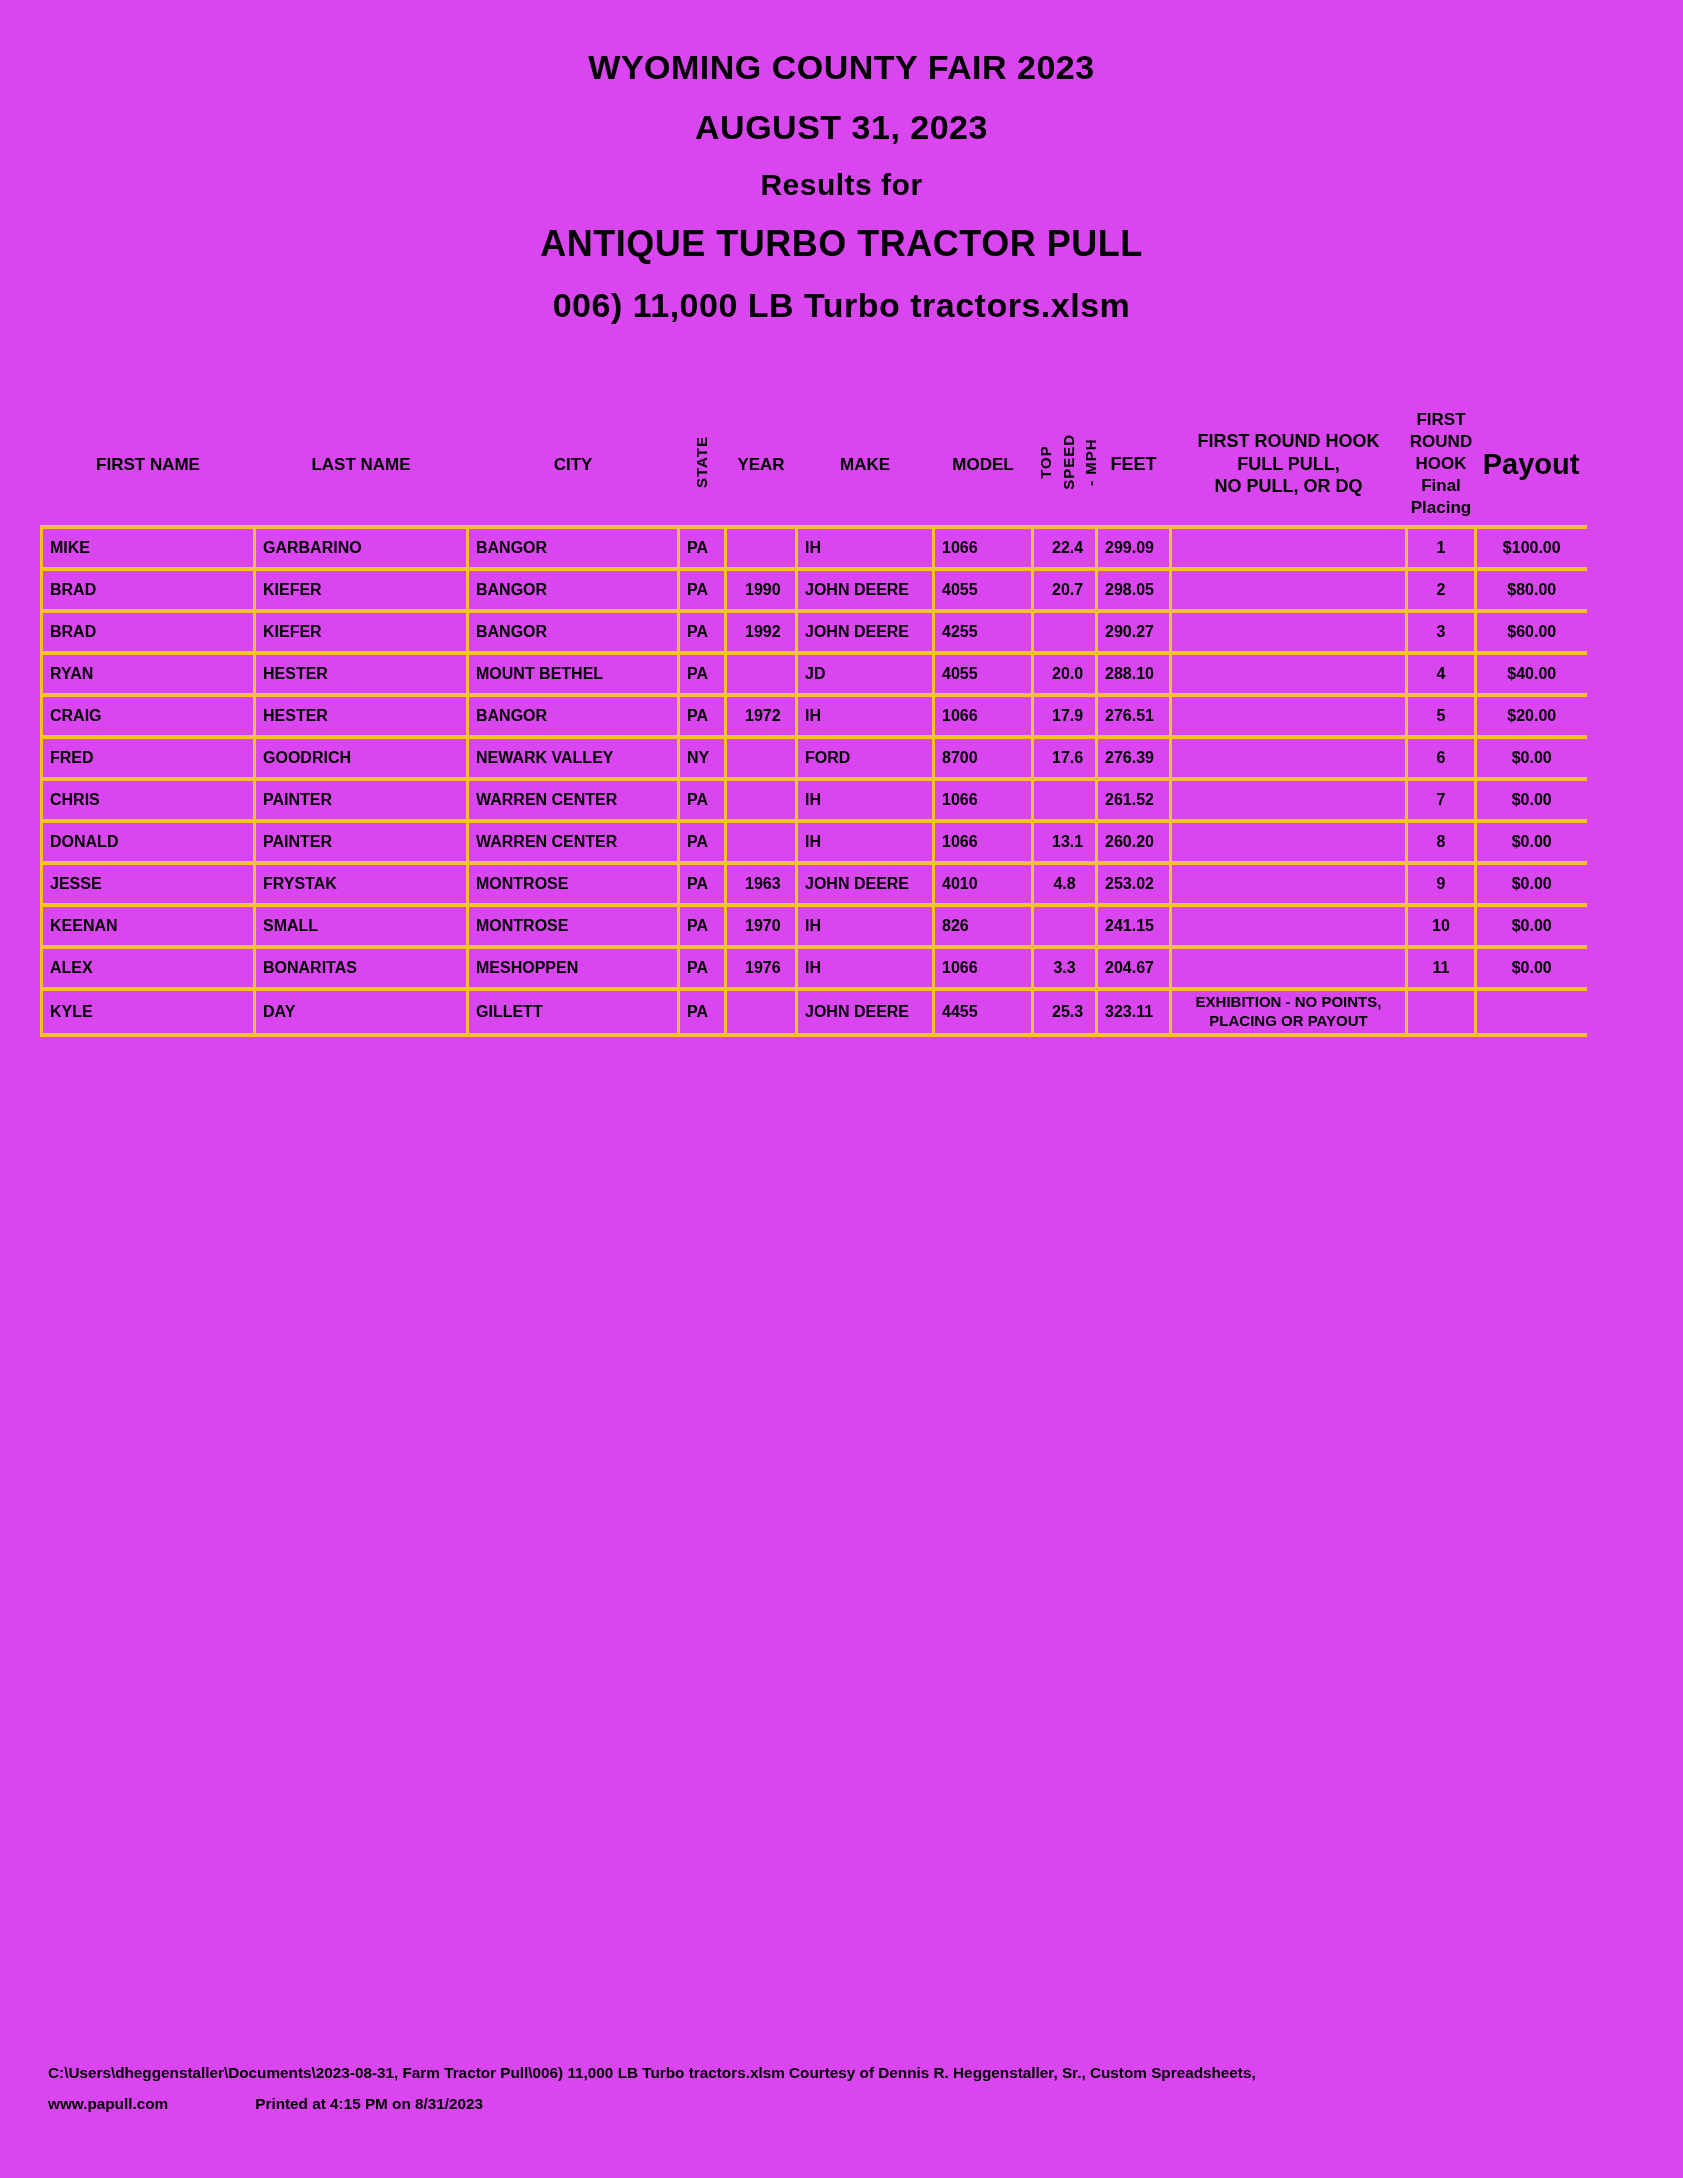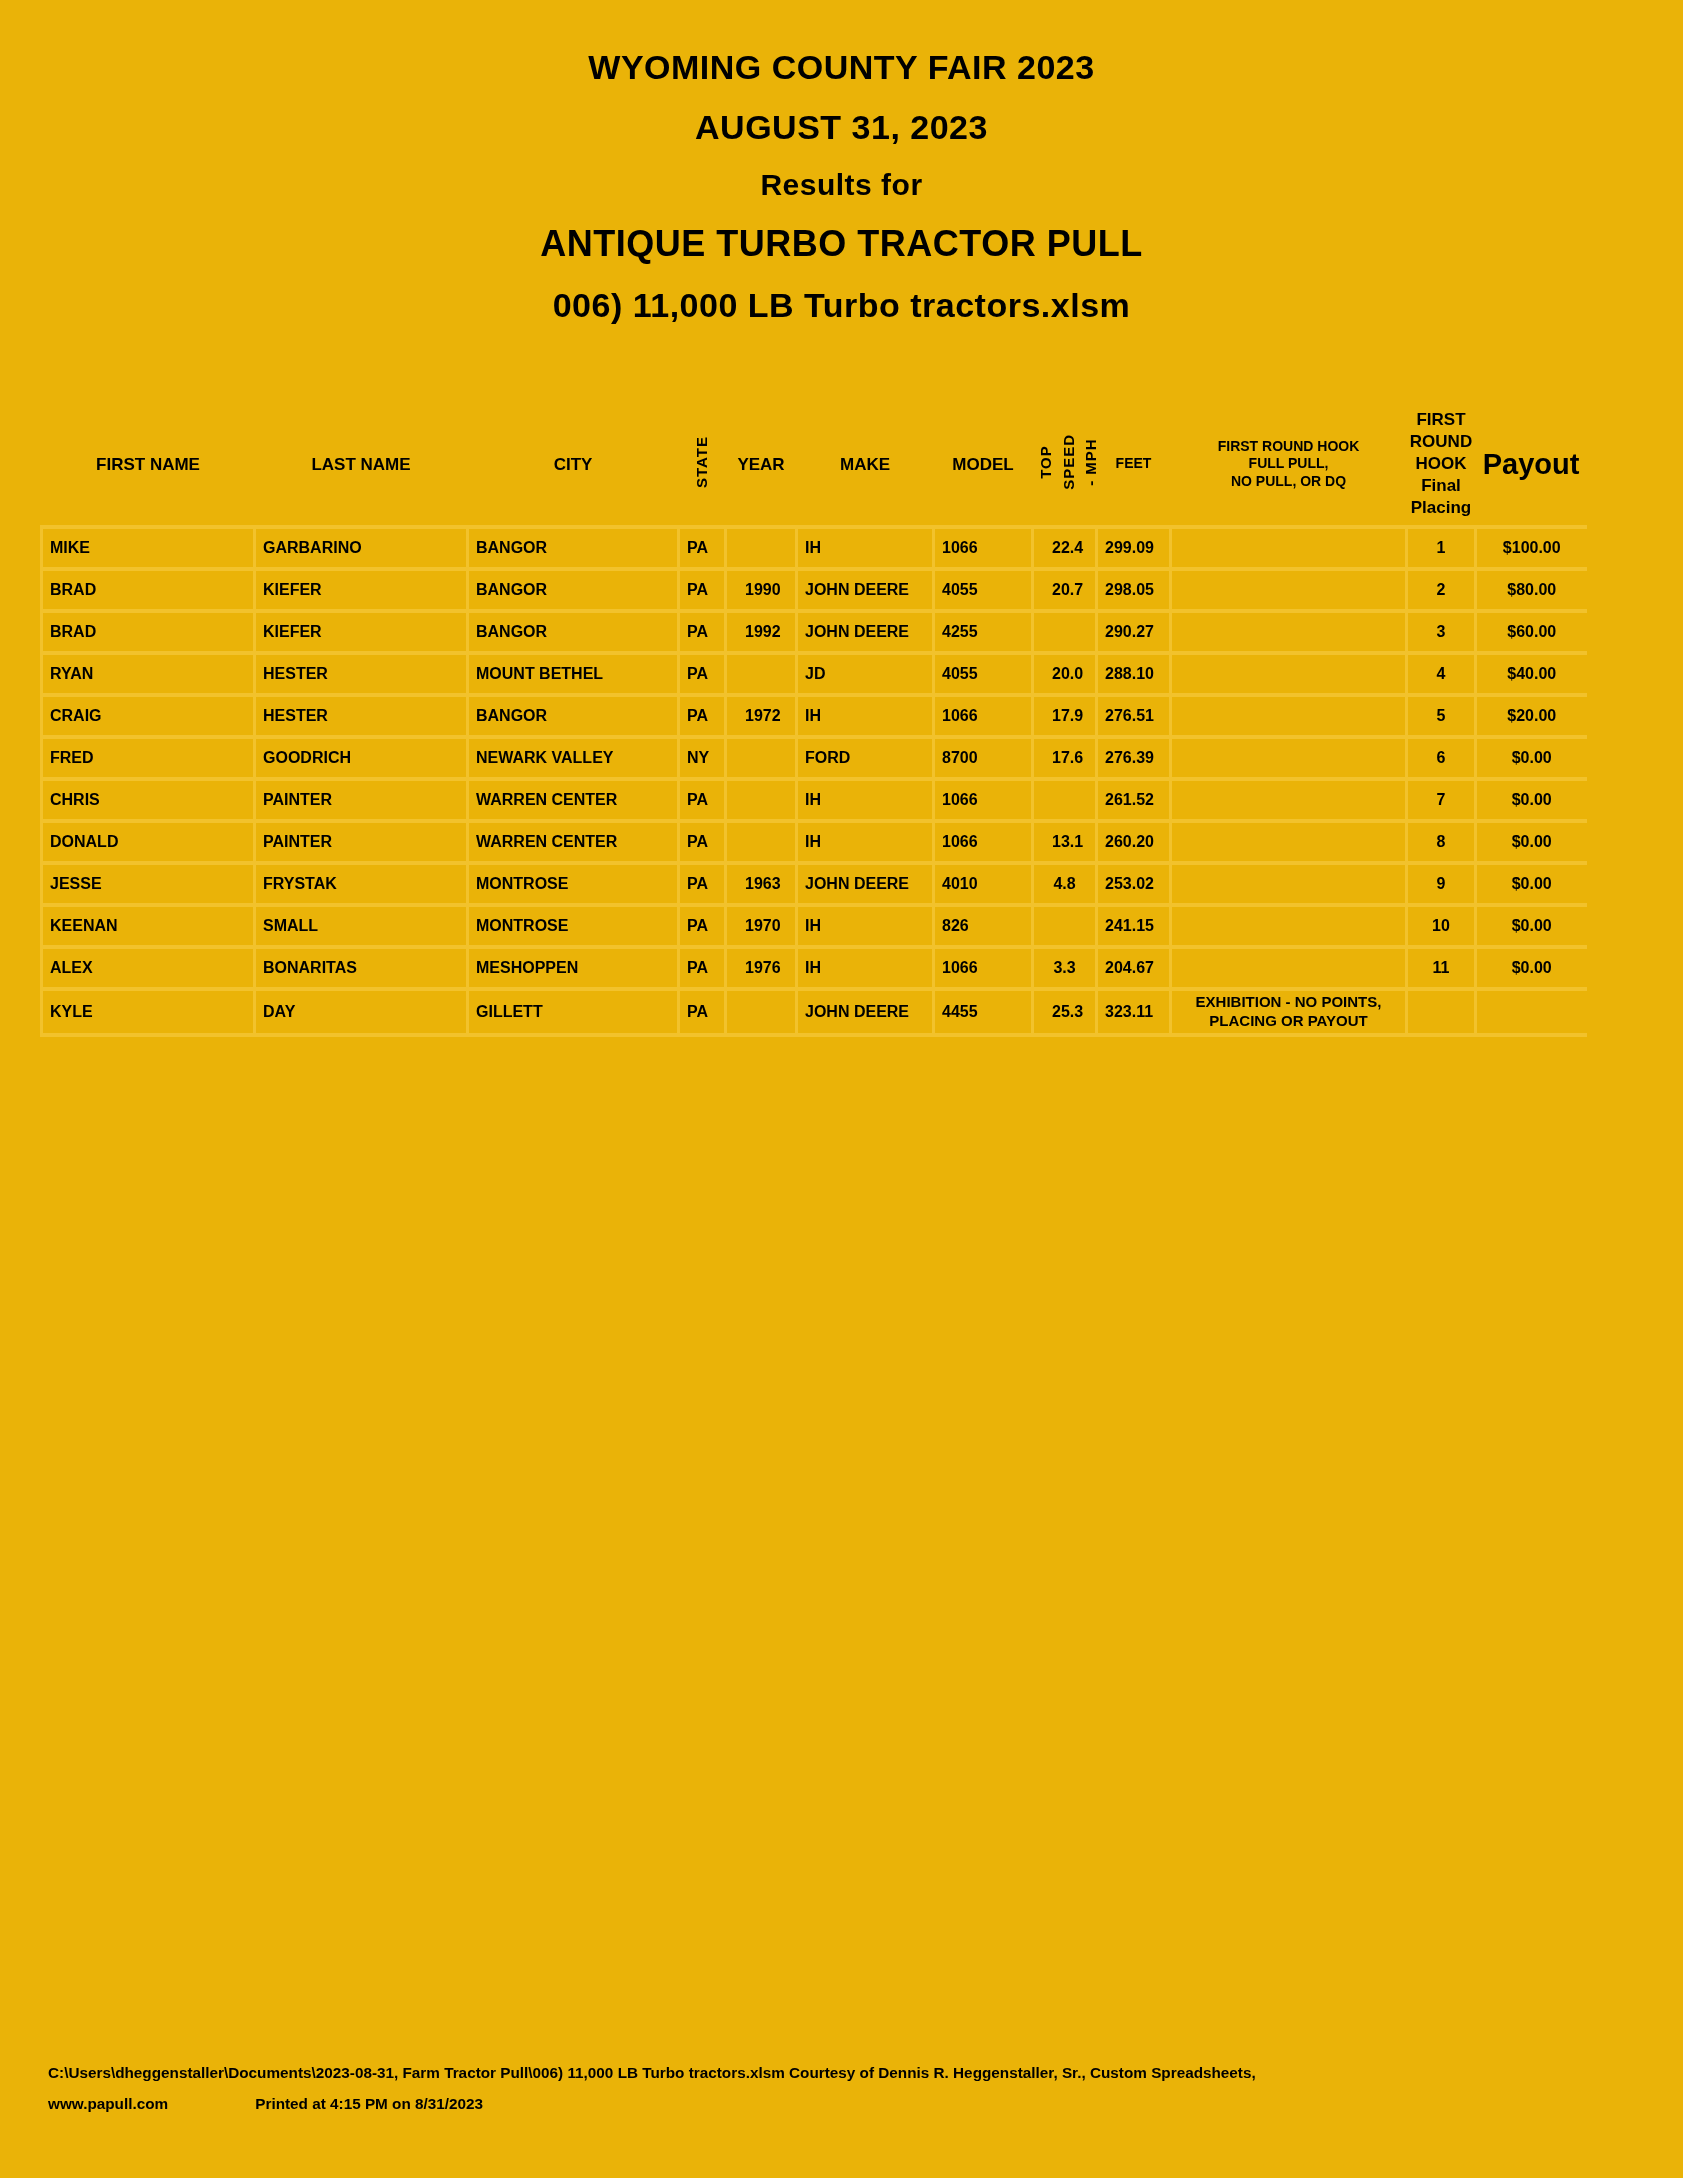--- a/index.html
+++ b/index.html
@@ -1,19 +1,19 @@
 <!DOCTYPE html>
 <html><head>
 <meta charset="utf-8">
 <style>
   html,body { margin:0; padding:0; background:#ffffff; }
   .page {
     position:relative;
     width:1683px; height:2178px;
-    background:#eab308;
+    background:#d946ef;
     font-family:"Liberation Sans", sans-serif;
     font-weight:bold;
     color:#000;
     overflow:hidden;
   }
   
   .titles { position:absolute; top:48px; left:0; width:1683px; text-align:center; }
   .t-line { margin:0 0 21px 0; letter-spacing:0.5px; }
   .t1,.t2 { font-size:34px; }
   .t3 { font-size:36px; }
@@ -30,21 +30,21 @@
   .tbl thead th {
     border:none;
     vertical-align:middle;
     text-align:center;
     font-size:17px;
     padding:0 2px 6px 2px;
     height:103px;
     white-space:pre-line;
     line-height:1.25;
   }
-  .tbl thead th.small { font-size:14px; }
+  .tbl thead th.small { font-size:18px; }
   .tbl thead th.tiny  { font-size:17px; line-height:1.3; }
   .tbl thead th.payout-hdr { font-size:29px; }
   .rot {
     display:inline-block;
     writing-mode:vertical-rl;
     transform:rotate(180deg);
     font-size:15px;
     letter-spacing:1px;
     white-space:pre-line;
     line-height:1.5;

